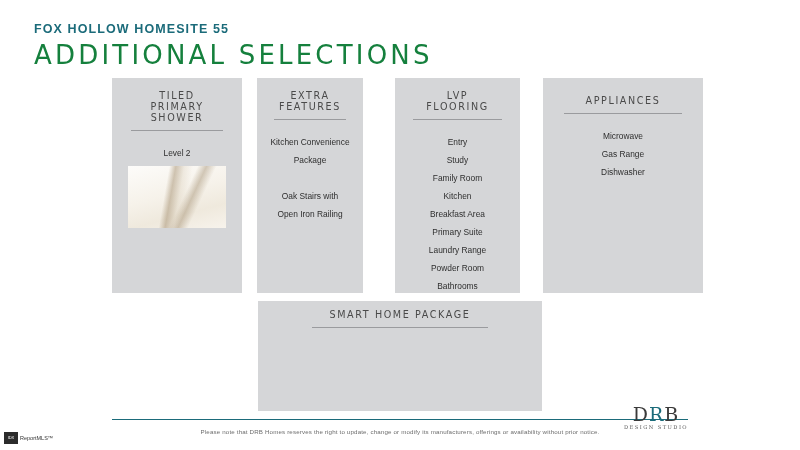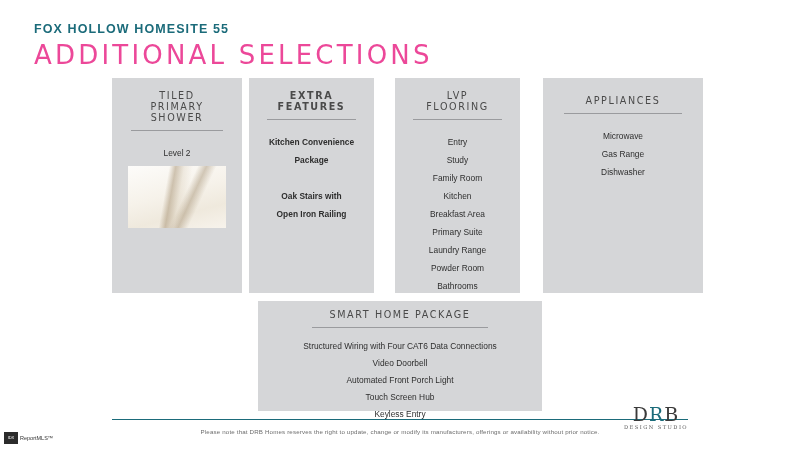--- a/index.html
+++ b/index.html
@@ -25,21 +25,21 @@
   .header-sub {
     font-size: 12.5px;
     letter-spacing: 1.1px;
     color: #1b6b7a;
     font-weight: 700;
   }
   .header-title {
     margin-top: 4px;
     font-size: 26px;
     letter-spacing: 3.2px;
-    color: #ec4899;
+    color: #15803d;
     font-weight: 400;
     font-family: "DejaVu Sans", sans-serif;
   }
 
   
   .cards {
     position: absolute;
     left: 112px;
     top: 78px;
     width: 576px;
@@ -66,21 +66,21 @@
   }
   .card-list {
     margin-top: 13px;
     font-size: 8.4px;
     color: #2e2e2e;
     line-height: 18px;
   }
   .card-list div { white-space: nowrap; }
 
   .card-shower { left: 0px;   width: 130px; }
-  .card-extra  { left: 137px; width: 125px; font-weight: bold; }
+  .card-extra  { left: 145px; width: 106px; }
   .card-lvp    { left: 283px; width: 125px; }
   .card-appl   { left: 431px; width: 160px; }
 
   .swatch {
     position: absolute;
     left: 16px;
     top: 88px;
     width: 98px;
     height: 62px;
     background:
@@ -216,27 +216,20 @@
         <div>Microwave</div>
         <div>Gas Range</div>
         <div>Dishwasher</div>
       </div>
     </div>
 
   </div>
 
   <div class="card-smart">
     <div class="card-title">SMART HOME PACKAGE</div>
-    <div class="card-list">
-      <div>Structured Wiring with Four CAT6 Data Connections</div>
-      <div>Video Doorbell</div>
-      <div>Automated Front Porch Light</div>
-      <div>Touch Screen Hub</div>
-      <div>Keyless Entry</div>
-    </div>
   </div>
 
   <div class="footer-rule"></div>
   <div class="footer-note">Please note that DRB Homes reserves the right to update, change or modify its manufacturers, offerings or availability without prior notice.</div>
 
   <div class="drb-logo">
     <div class="drb-mark">D<span class="slash">R</span>B</div>
     <div class="drb-sub">DESIGN STUDIO</div>
   </div>
 

